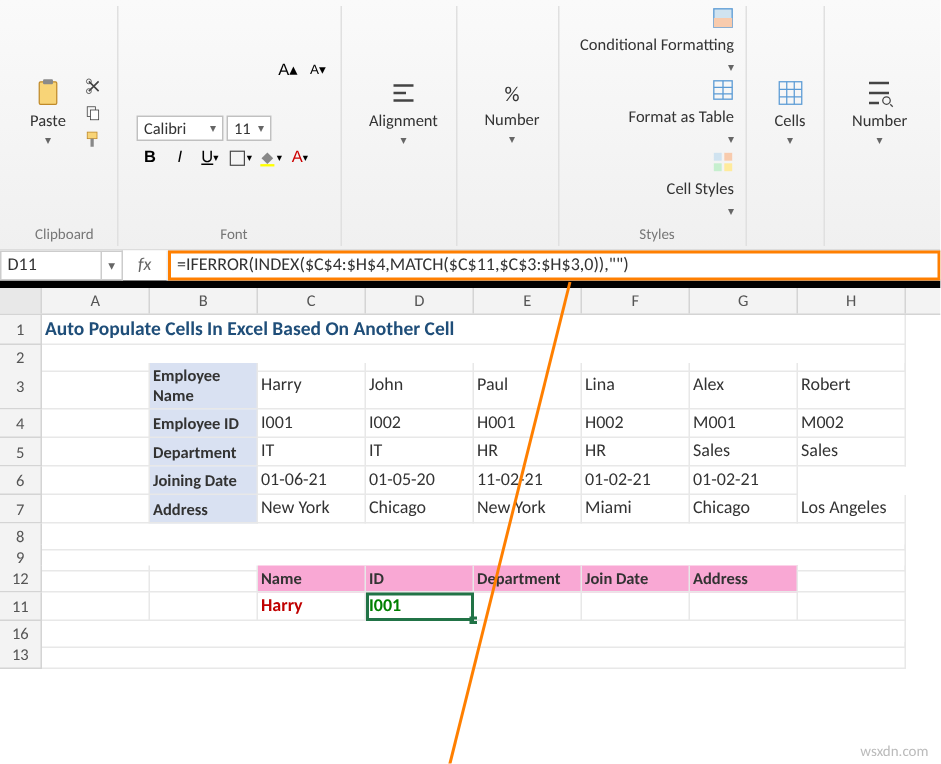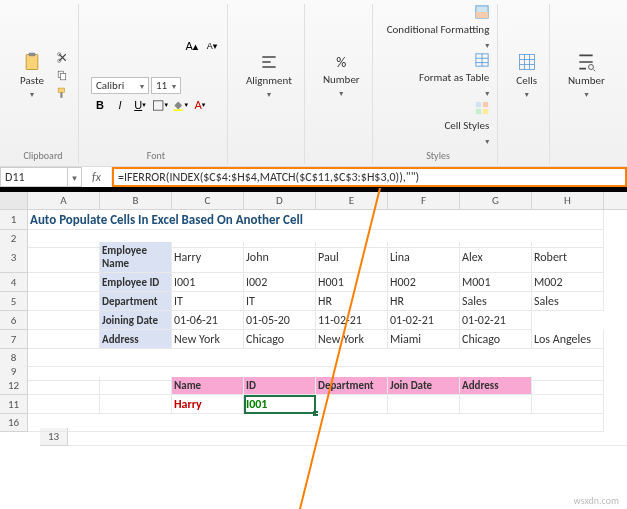--- a/index.html
+++ b/index.html
@@ -349,21 +349,21 @@
       <div class="cell tbl"></div>
       <div class="cell tbl"></div>
       <div class="cell tbl"></div>
       <div class="cell"></div>
     </div>
 
     <div class="row" style="height:14px;">
         <div class="rh">16</div>
         <div class="cell" style="grid-column:span 8;"></div>
       </div>
-    <div class="row" style="height:14px;padding-left:40px;">
+    <div class="row" style="height:14px;">
         <div class="rh">13</div>
         <div class="cell" style="grid-column:span 8;"></div>
       </div>
   </div>
 
   <div class="arrow-line" style="left:379px; top:-4px; height:343px; transform:rotate(14deg);"></div>
   <div class="arrow-head" style="left:290px; top:330px;"></div>
 </div>
 
 <div class="watermark">wsxdn.com</div>

